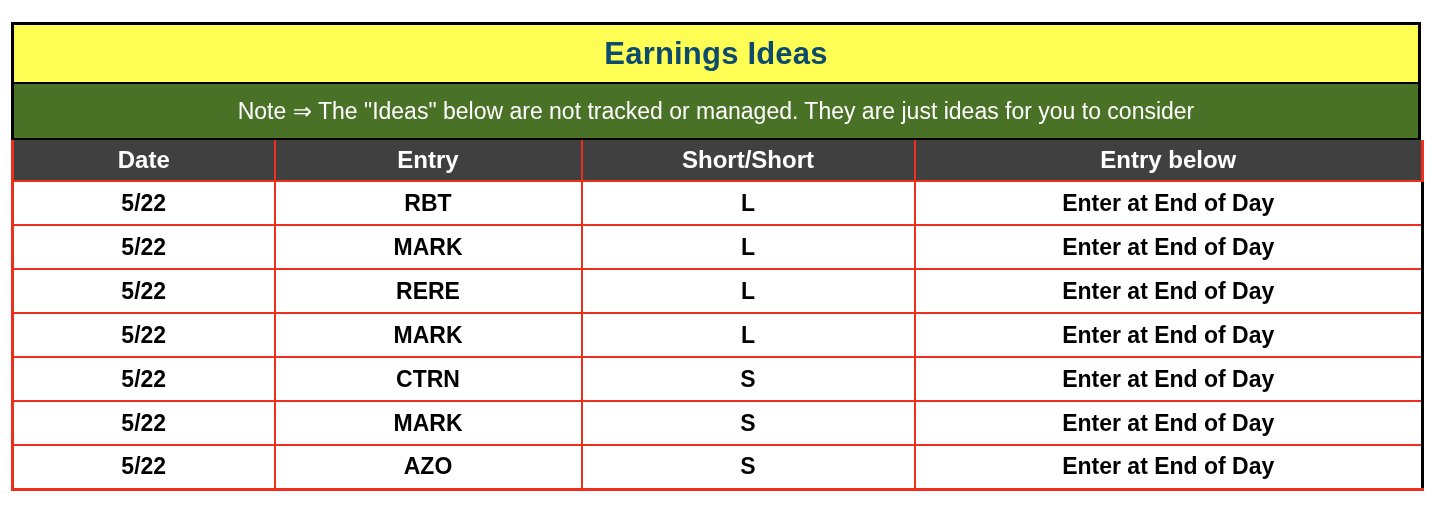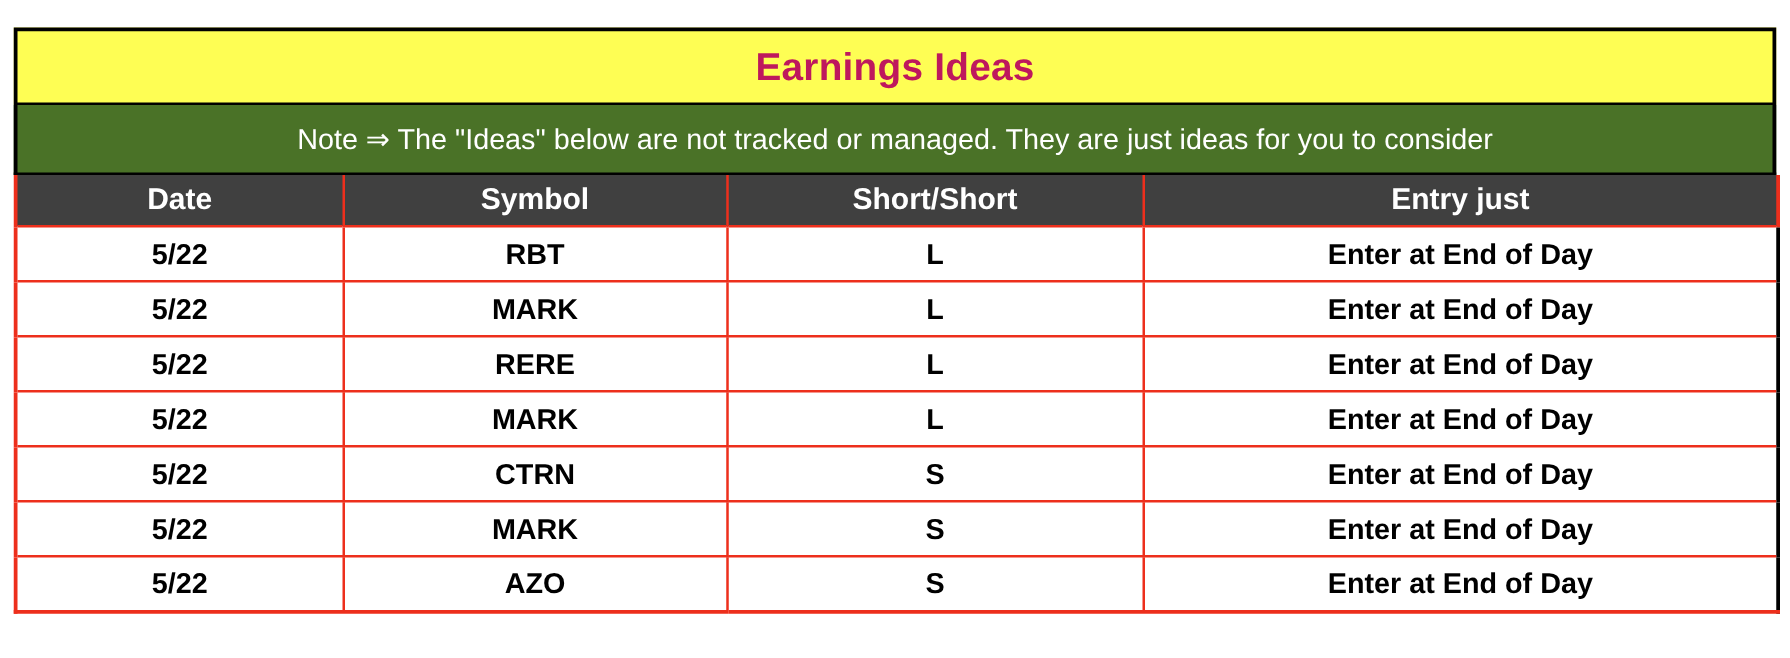--- a/index.html
+++ b/index.html
@@ -29,21 +29,21 @@
     background: #FEFE54;
     border: 3px solid #000000;
     border-bottom-width: 2px;
     display: flex;
     align-items: center;
     justify-content: center;
   }
   .title-banner .title-text {
     font-size: 31px;
     font-weight: bold;
-    color: #be185d;
+    color: #0c4a6e;
     letter-spacing: 0.2px;
     line-height: 1;
   }
 
   
   .note-banner {
     box-sizing: border-box;
     width: 100%;
     height: 56px;
     background: #4A7227;
@@ -134,23 +134,23 @@
   <table class="grid">
     <colgroup>
       <col class="c-date">
       <col class="c-symbol">
       <col class="c-ls">
       <col class="c-entry">
     </colgroup>
     <thead>
       <tr>
         <th class="first">Date</th>
-        <th>Symbol</th>
+        <th>Entry</th>
         <th>Short/Short</th>
-        <th class="last">Entry just</th>
+        <th class="last">Entry below</th>
       </tr>
     </thead>
     <tbody>
         <tr>
           <td class="first">5/22</td>
           <td>RBT</td>
           <td class="col-ls">L</td>
           <td class="last">Enter at End of Day</td>
         </tr>
         <tr>

